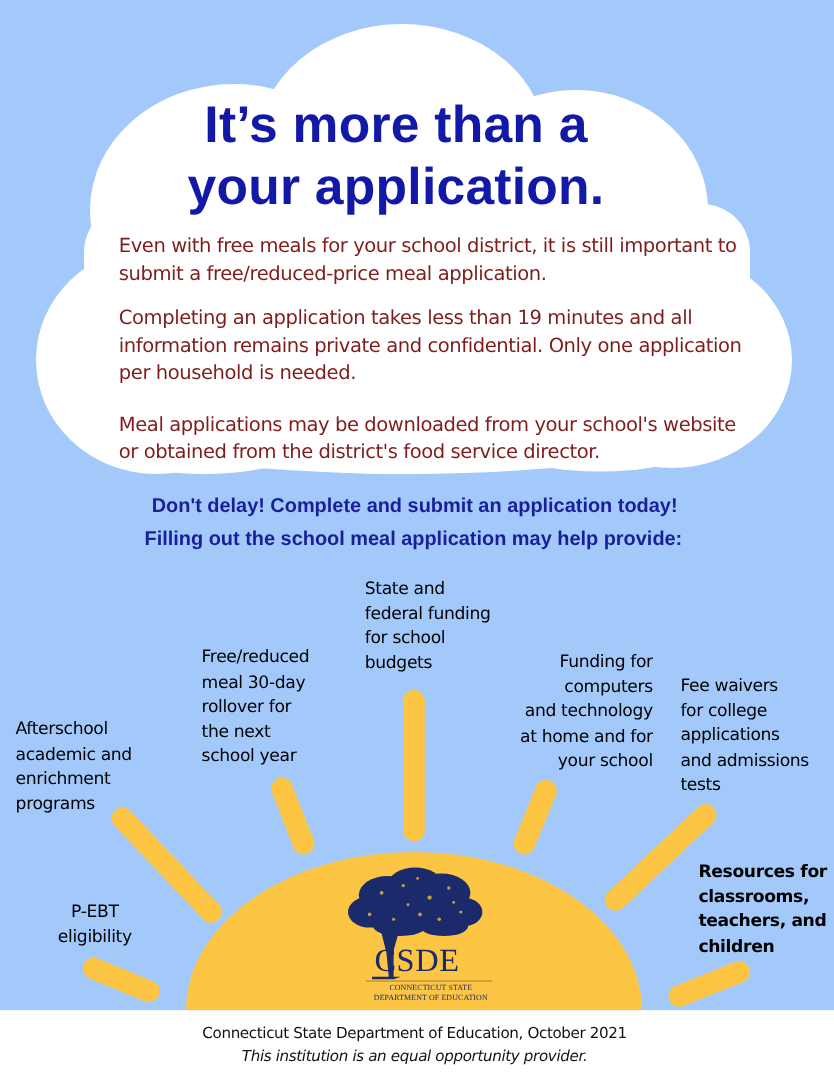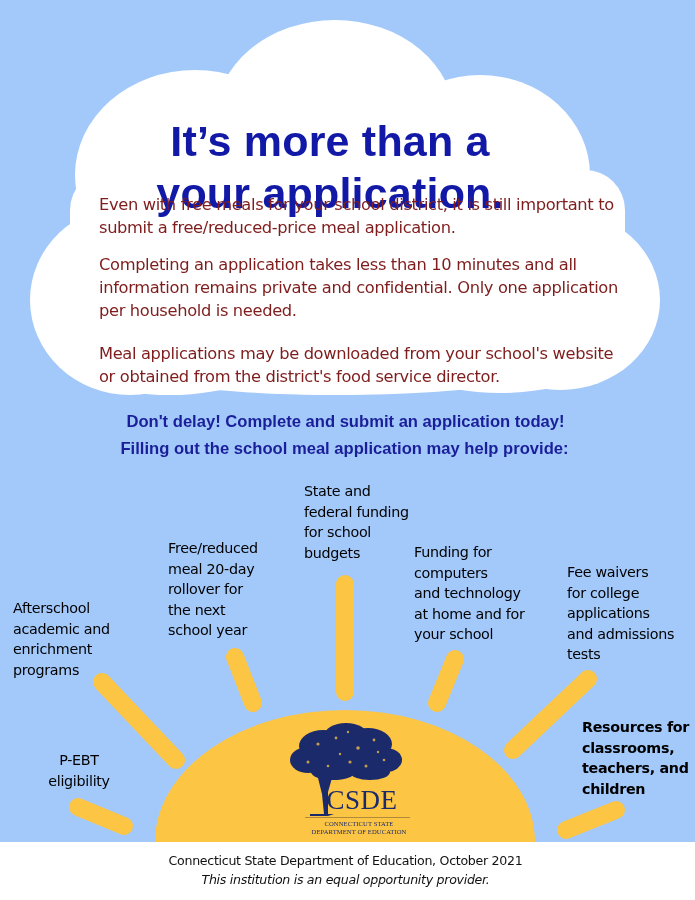--- a/index.html
+++ b/index.html
@@ -6,48 +6,48 @@
     html, body { width: 695px; height: 900px; overflow: hidden; background: #ffffff; }
     body { position: relative; font-family: "DejaVu Sans", sans-serif; }
 
     .poster { position: absolute; left: 0; top: 0; width: 695px; height: 842px; background: #a3c9fb; overflow: hidden; }
 
     .art { position: absolute; left: 0; top: 0; width: 695px; height: 842px; }
 
     .headline {
       position: absolute; left: 0; top: 78px; width: 660px; text-align: center;
       font-family: "Liberation Sans", sans-serif; font-weight: bold; color: #1219a6;
-      font-size: 43px; line-height: 52px; letter-spacing: 0.2px; margin-top: 37px;
+      font-size: 43px; line-height: 52px; letter-spacing: 0.2px;
     }
 
     .intro { position: absolute; left: 99px; width: 520px; color: #7f1d1d;
       font-family: "DejaVu Sans", sans-serif; font-size: 16.3px; line-height: 23px; letter-spacing: -0.35px; }
     .p1 { top: 193px; }
     .p2 { top: 253px; }
     .p3 { top: 342px; }
 
     .cta { position: absolute; left: 0; width: 695px; text-align: center; color: #1a1f99;
       font-family: "Liberation Sans", sans-serif; font-weight: bold; font-size: 16.6px; line-height: 22px; }
     .cta1 { top: 411px; left: -2px; }
     .cta2 { top: 438px; left: -3px; }
 
     .benefit { position: absolute; color: #000000; font-family: "DejaVu Sans", sans-serif;
       font-size: 14.3px; line-height: 20.5px; letter-spacing: -0.3px; white-space: pre-line; }
     .b-state { left: 304px; top: 481px; width: 125px; }
     .b-rollover { left: 168px; top: 538px; width: 110px; }
-    .b-computers { left: 414px; top: 542px; width: 130px; }
+    .b-computers { left: 414px; top: 542px; width: 130px; text-align: right; }
     .b-fee { left: 567px; top: 562px; width: 125px; }
     .b-afterschool { left: 13px; top: 598px; width: 120px; }
     .b-resources { left: 582px; top: 717px; width: 110px; font-weight: bold; }
     .b-pebt { left: 29px; top: 750px; width: 100px; text-align: center; }
 
     .logo { position: absolute; left: 285px; top: 724px; width: 130px; height: 110px; }
     .logo-text { position: absolute; left: 0; width: 130px; text-align: center; color: #1b2a6b;
       font-family: "Liberation Serif", serif; }
-    .logo-acr { top: 62px; left: 27px; width: 100px; font-size: 27px; font-weight: normal; letter-spacing: 0.5px; line-height: 28px; text-align: center; }
+    .logo-acr { top: 62px; left: 27px; width: 100px; font-size: 27px; font-weight: normal; letter-spacing: 0.5px; line-height: 28px; text-align: left; }
     .logo-line { position: absolute; left: 20px; top: 93px; width: 105px; height: 1px; background: #b08a3a; }
     .logo-sub { font-size: 6.6px; line-height: 8.5px; letter-spacing: 0.1px; }
     .logo-sub1 { top: 96px; left: 9px; }
     .logo-sub2 { top: 104px; left: 9px; }
 
     .footer { position: absolute; left: 0; top: 842px; width: 695px; height: 58px; background: #ffffff; }
     .foot { position: absolute; left: 0; width: 695px; text-align: center; color: #111111;
       font-family: "DejaVu Sans", sans-serif; font-size: 12.6px; line-height: 18px; letter-spacing: -0.3px; }
     .foot1 { top: 10px; left: -2px; }
     .foot2 { top: 29px; left: -2px; font-style: italic; }
@@ -110,32 +110,32 @@
       </g>
     </g>
   </svg>
 
   <div class="headline">
     <div>It’s more than a</div>
     <div>your application.</div>
   </div>
 
   <p class="intro p1">Even with free meals for your school district, it is still important to submit a free/reduced-price meal application.</p>
-  <p class="intro p2">Completing an application takes less than 10 minutes and all information remains private and confidential. Only one application per household is needed.</p>
+  <p class="intro p2">Completing an application takes less than 19 minutes and all information remains private and confidential. Only one application per household is needed.</p>
   <p class="intro p3">Meal applications may be downloaded from your school's website or obtained from the district's food service director.</p>
 
   <div class="cta cta1">Don't delay! Complete and submit an application today!</div>
   <div class="cta cta2">Filling out the school meal application may help provide:</div>
 
   <div class="benefit b-state">State and
 federal funding
 for school
 budgets</div>
   <div class="benefit b-rollover">Free/reduced
-meal 20-day
+meal 30-day
 rollover for
 the next
 school year</div>
   <div class="benefit b-computers">Funding for
 computers
 and technology
 at home and for
 your school</div>
   <div class="benefit b-fee">Fee waivers
 for college

